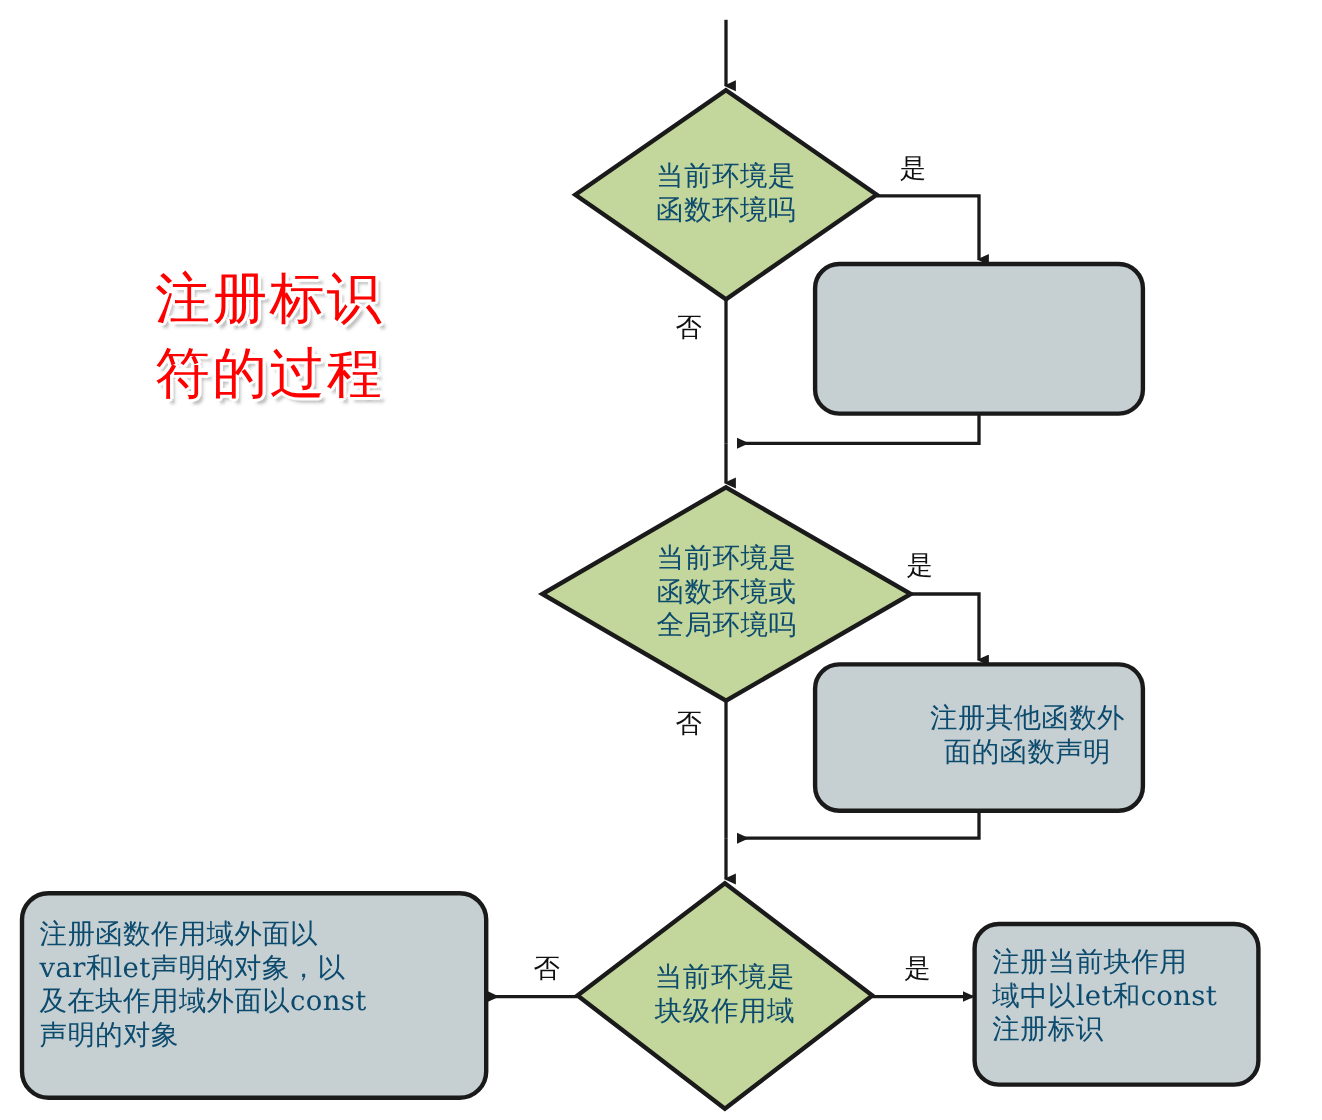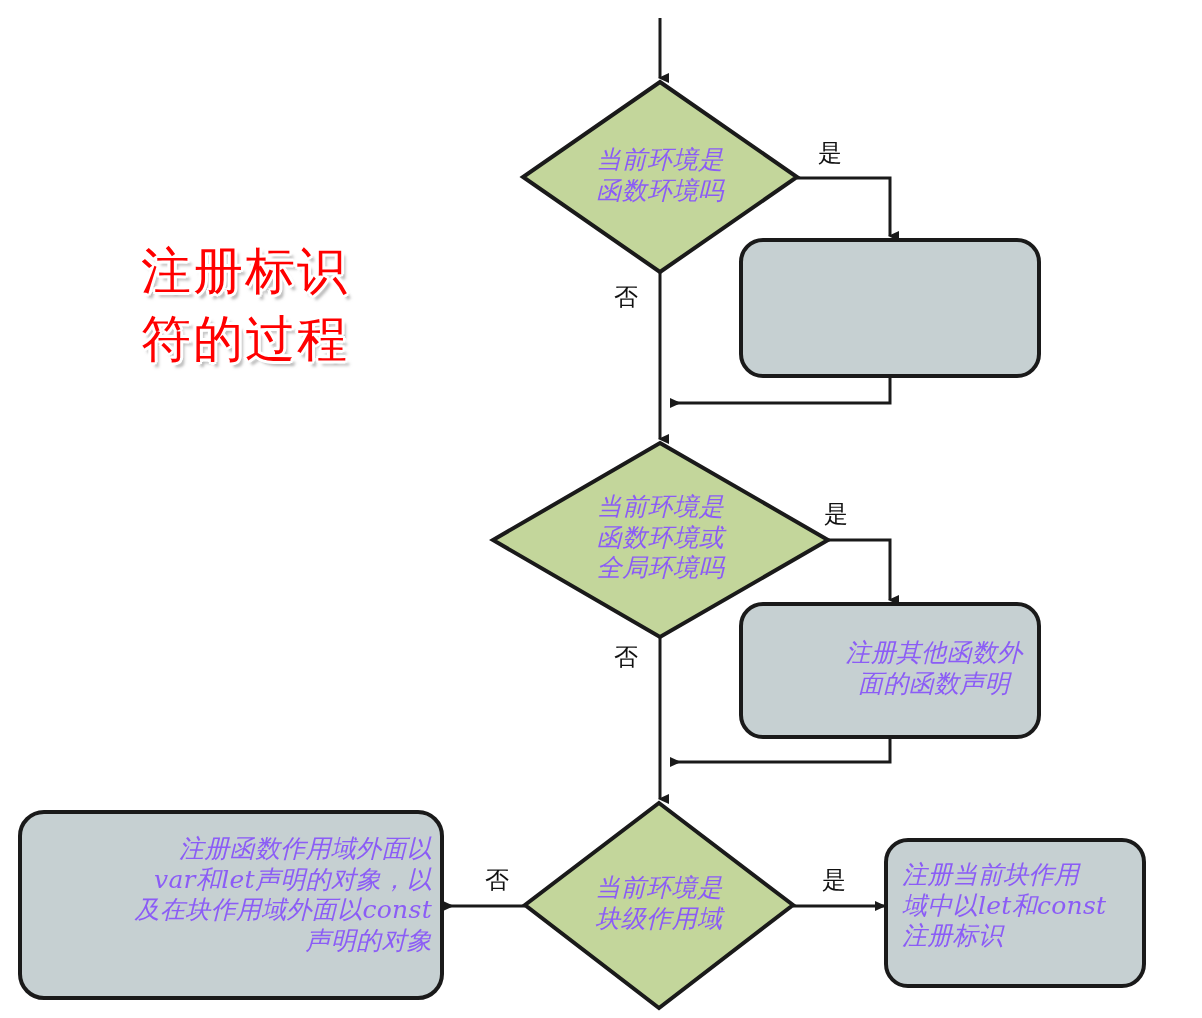--- a/index.html
+++ b/index.html
@@ -19,27 +19,26 @@
   }
   #svg-layer {
     position: absolute;
     left: 0;
     top: 0;
     width: 1202px;
     height: 1018px;
   }
   .node-text {
     position: absolute;
-    color: #8b5cf6;
+    color: #0c4a6e;
     text-align: center;
     line-height: 1.22;
     white-space: pre-line;
     pointer-events: none;
     font-family: "DejaVu Serif", "Liberation Serif", serif;
-    font-style: italic;
   }
   .diamond-text {
     font-size: 25px;
     font-weight: 500;
     letter-spacing: 0.5px;
   }
   .box-text {
     font-size: 25px;
     font-weight: 500;
     letter-spacing: 0.3px;
@@ -142,21 +141,21 @@
   <div class="node-text diamond-text" style="left:493px; top:492px; width:335px;">当前环境是
 函数环境或
 全局环境吗</div>
 
   <div class="node-text box-text" style="left:785px; top:638px; width:298px;">注册其他函数外
 面的函数声明</div>
 
   <div class="node-text diamond-text" style="left:525px; top:873px; width:268px;">当前环境是
 块级作用域</div>
 
-  <div class="node-text box-text left-align" style="left:36px; top:834px; width:396px;text-align:right;">注册函数作用域外面以
+  <div class="node-text box-text left-align" style="left:36px; top:834px; width:396px;">注册函数作用域外面以
 var和let声明的对象，以
 及在块作用域外面以const
 声明的对象</div>
 
   <div class="node-text box-text left-align" style="left:902px; top:860px; width:236px;">注册当前块作用
 域中以let和const
 注册标识</div>
 
   <div class="edge-label" style="left:818px; top:137px;">是</div>
   <div class="edge-label" style="left:614px; top:281px;">否</div>

